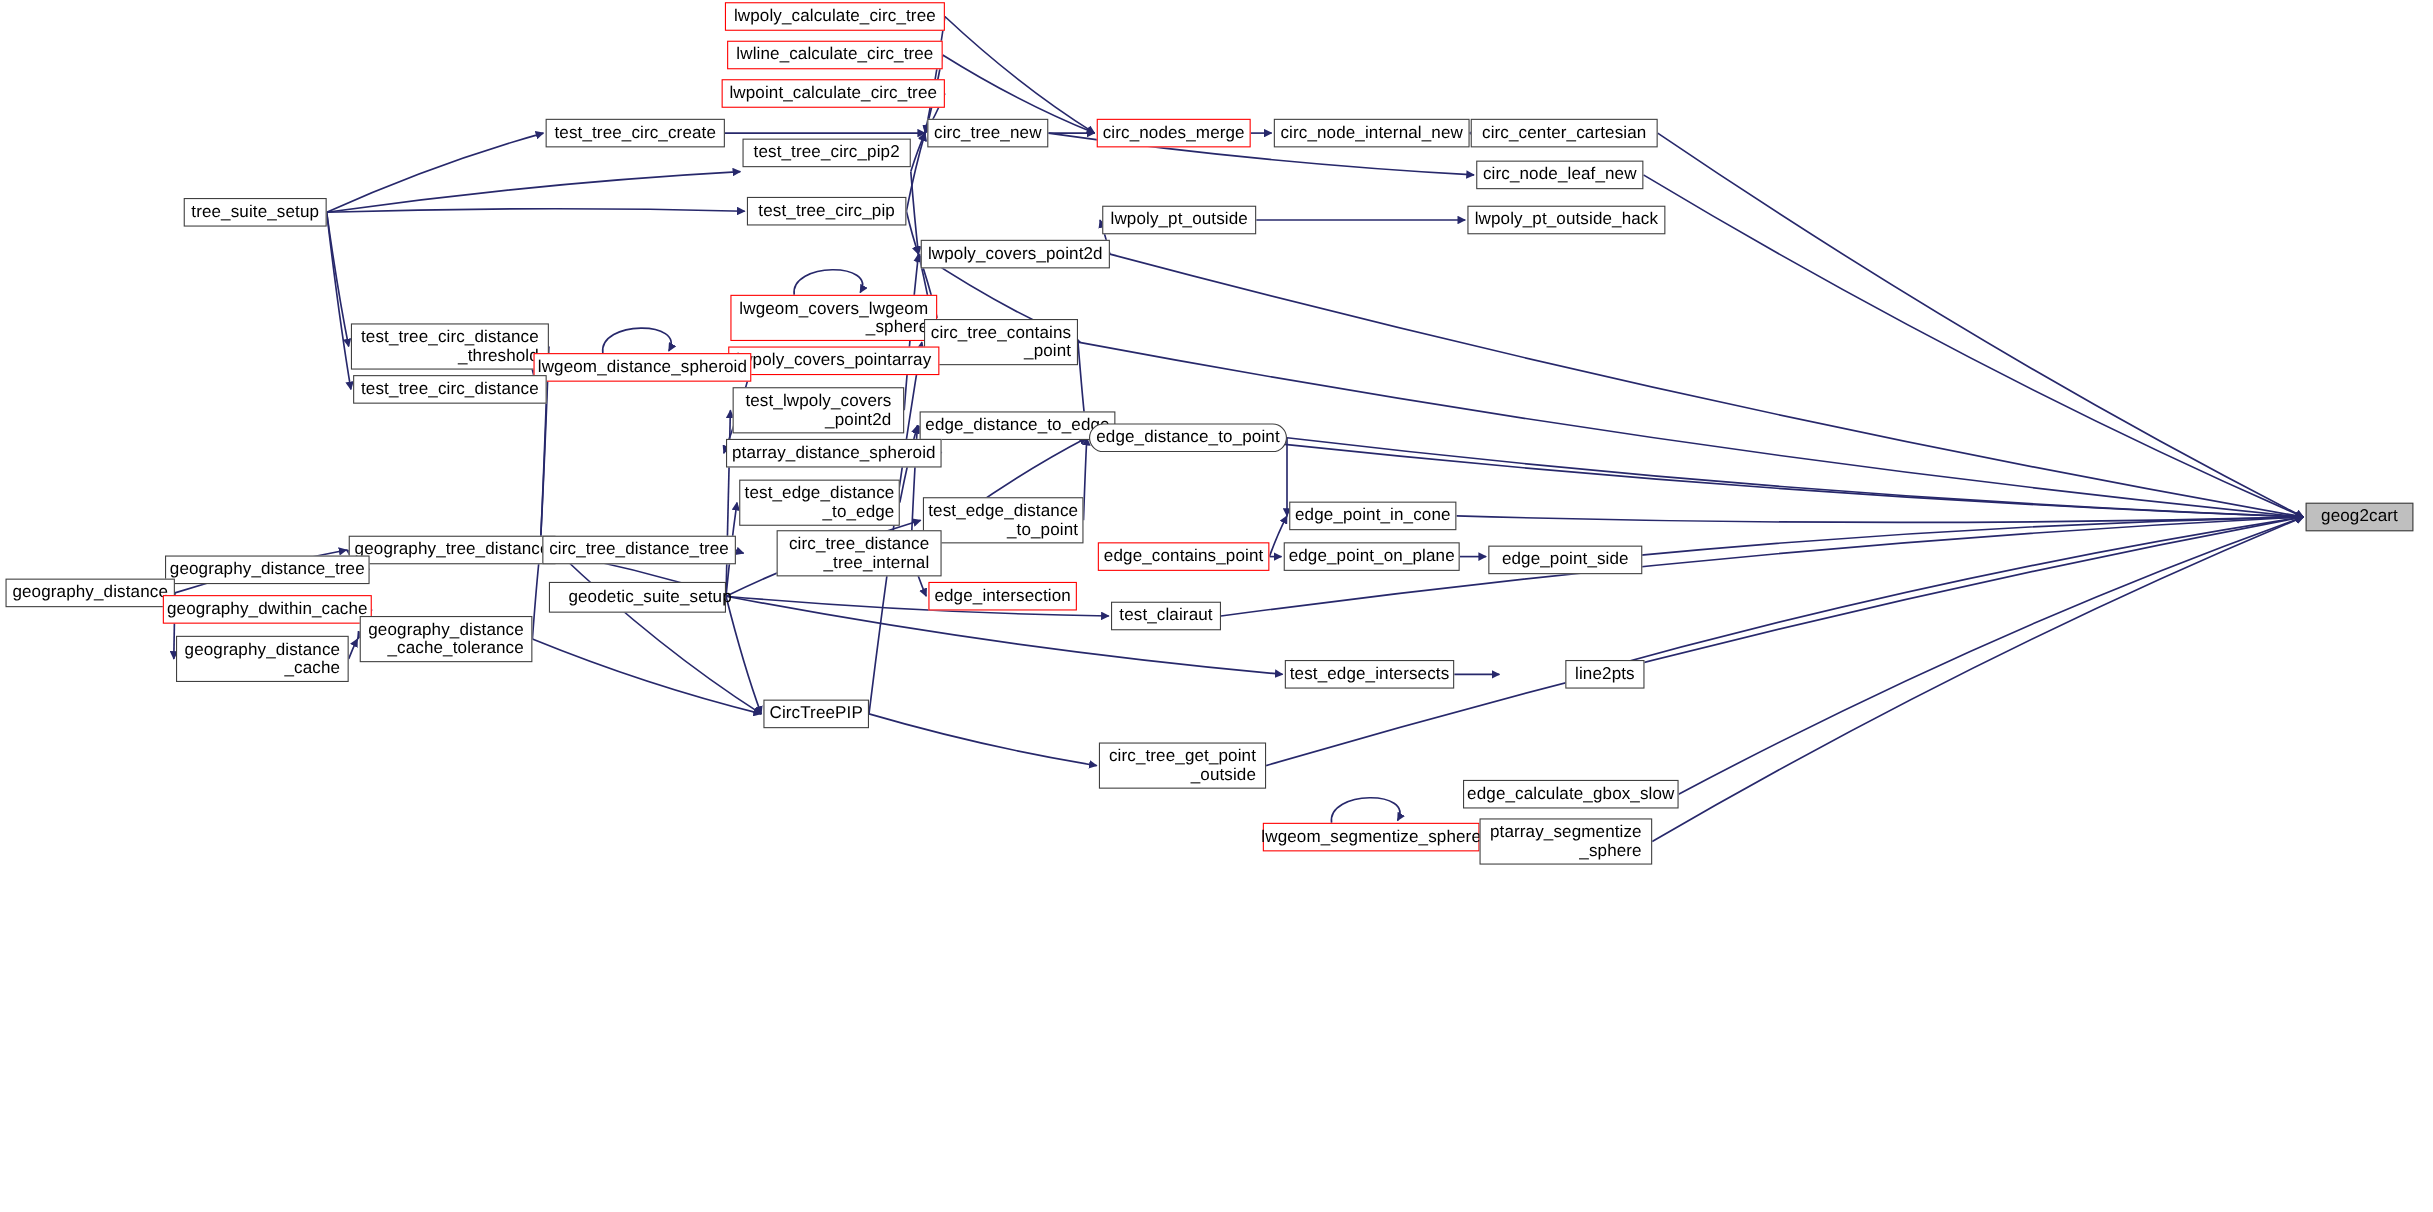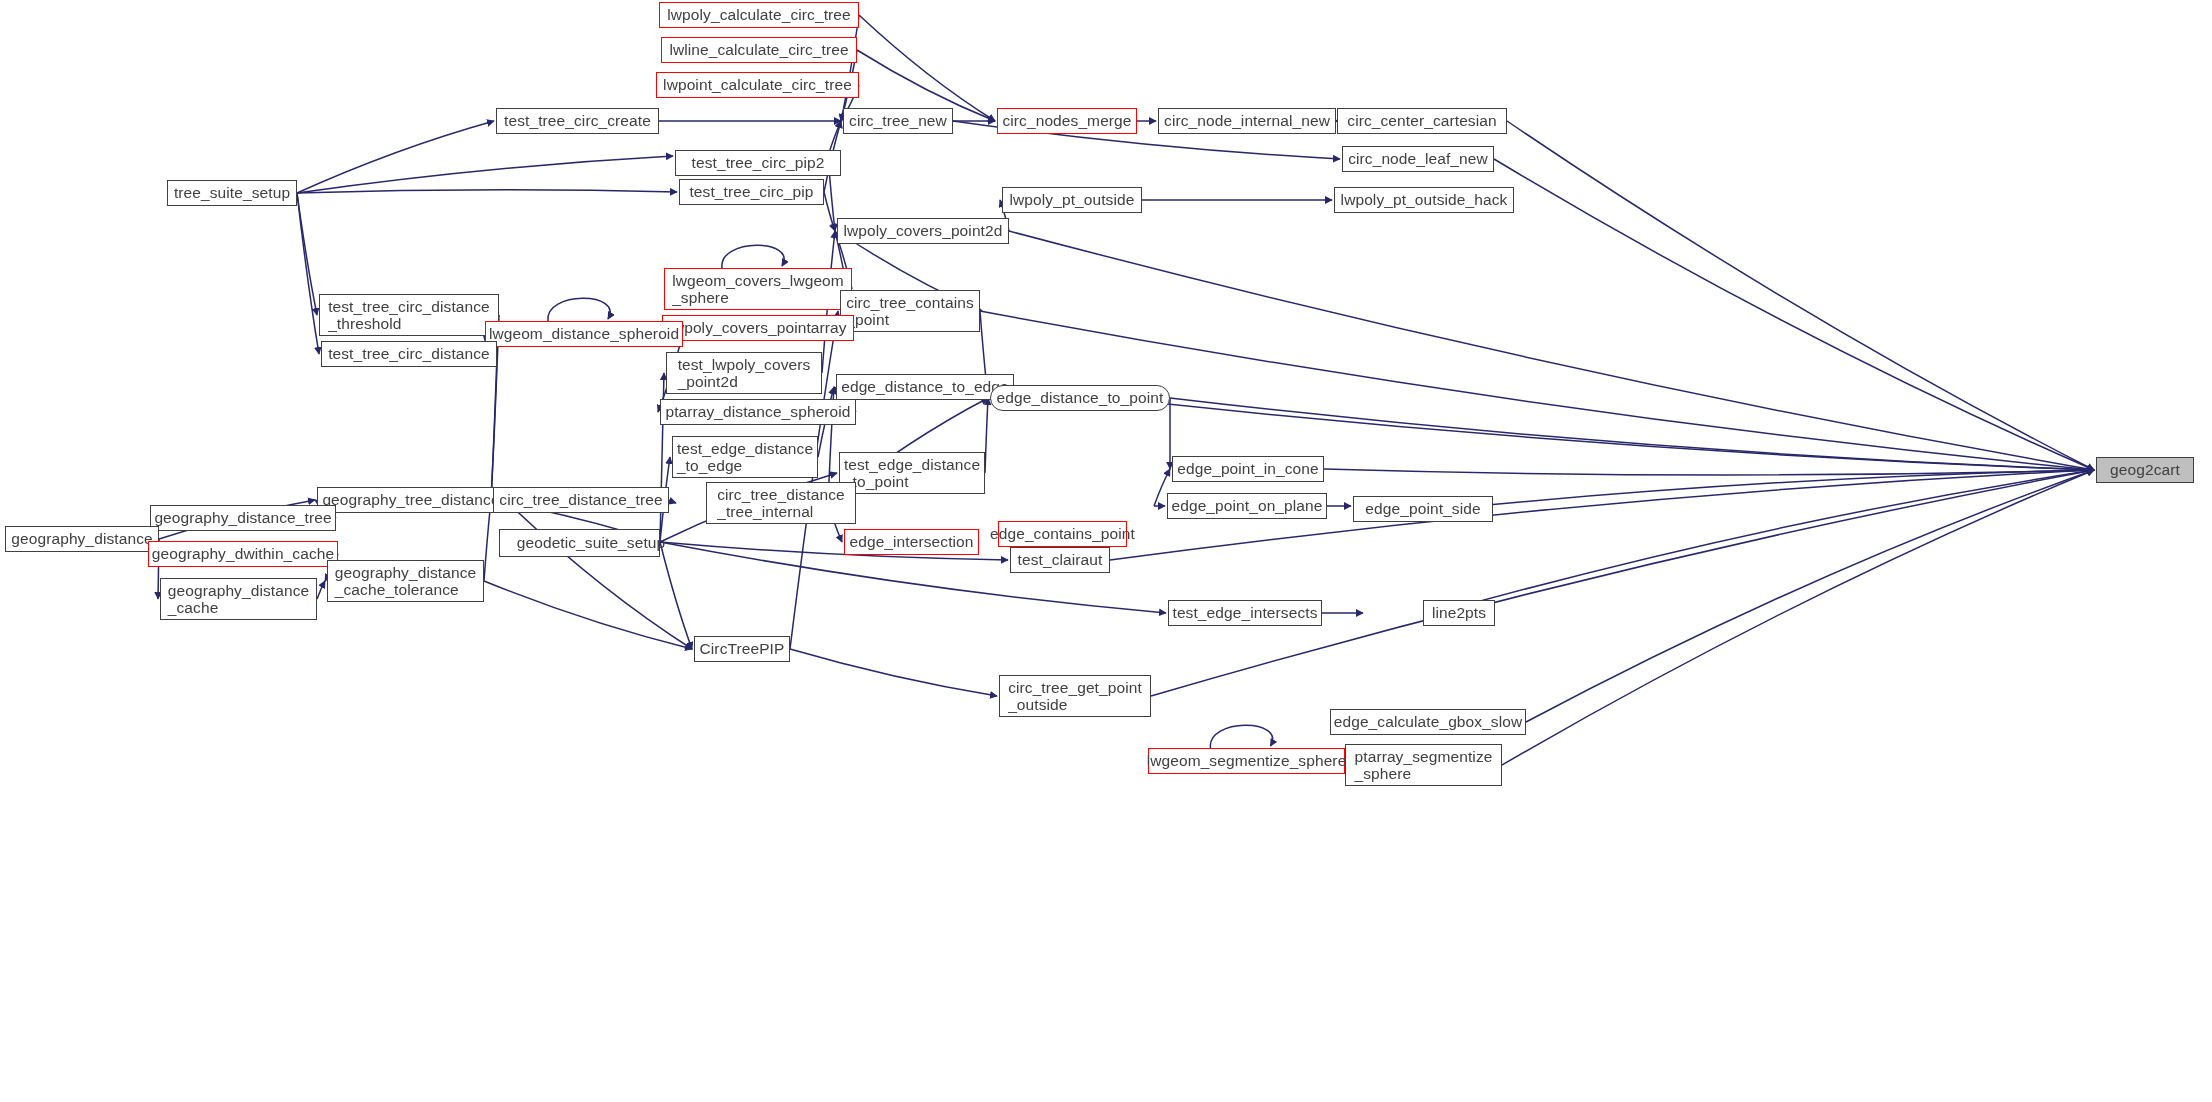--- a/index.html
+++ b/index.html
@@ -22,24 +22,24 @@
     width: 2212px;
     height: 1102px;
     pointer-events: none;
   }
   .node {
     position: absolute;
     box-sizing: border-box;
     display: flex;
     align-items: center;
     justify-content: center;
-    text-align: left;
+    text-align: right;
     background: #ffffff;
     border: 1px solid #404040;
-    color: #404040;
+    color: #000000;
     font-size: 15.5px;
     line-height: 1.12;
     letter-spacing: 0.1px;
     white-space: pre-line;
     padding: 0 5px;
     cursor: pointer;
   }
   .node.red {
     border: 1px solid #ff0000;
   }
@@ -140,21 +140,21 @@
     </svg>
   <div id="nodes">
       <div class="node red" style="left: 659px; top: 2px; width: 200px; height: 26px;">lwpoly_calculate_circ_tree</div>
       <div class="node red" style="left: 661px; top: 37px; width: 196px; height: 26px;">lwline_calculate_circ_tree</div>
       <div class="node red" style="left: 656px; top: 72px; width: 203px; height: 26px;">lwpoint_calculate_circ_tree</div>
       <div class="node" style="left: 496px; top: 108px; width: 163px; height: 26px;">test_tree_circ_create</div>
       <div class="node" style="left: 843px; top: 108px; width: 110px; height: 26px;">circ_tree_new</div>
       <div class="node red" style="left: 997px; top: 108px; width: 140px; height: 26px;">circ_nodes_merge</div>
       <div class="node" style="left: 1158px; top: 108px; width: 178px; height: 26px;">circ_node_internal_new</div>
       <div class="node" style="left: 1337px; top: 108px; width: 170px; height: 26px;">circ_center_cartesian</div>
-      <div class="node" style="left: 675px; top: 150px; width: 166px; height: 26px;">test_tree_circ_pip2</div>
+      <div class="node" style="left: 675px; top: 126px; width: 153px; height: 26px;">test_tree_circ_pip2</div>
       <div class="node" style="left: 1342px; top: 146px; width: 152px; height: 26px;">circ_node_leaf_new</div>
       <div class="node" style="left: 167px; top: 180px; width: 130px; height: 26px;">tree_suite_setup</div>
       <div class="node" style="left: 679px; top: 179px; width: 145px; height: 26px;">test_tree_circ_pip</div>
       <div class="node" style="left: 1002px; top: 187px; width: 140px; height: 26px;">lwpoly_pt_outside</div>
       <div class="node" style="left: 1334px; top: 187px; width: 180px; height: 26px;">lwpoly_pt_outside_hack</div>
       <div class="node" style="left: 837px; top: 218px; width: 172px; height: 26px;">lwpoly_covers_point2d</div>
       <div class="node red" style="left: 664px; top: 268px; width: 188px; height: 42px;">lwgeom_covers_lwgeom
 _sphere</div>
       <div class="node" style="left: 840px; top: 290px; width: 140px; height: 42px;">circ_tree_contains
 _point</div>
@@ -171,21 +171,21 @@
       <div class="node" style="left: 672px; top: 436px; width: 146px; height: 42px;">test_edge_distance
 _to_edge</div>
       <div class="node" style="left: 839px; top: 452px; width: 146px; height: 42px;">test_edge_distance
 _to_point</div>
       <div class="node" style="left: 1172px; top: 456px; width: 152px; height: 26px;">edge_point_in_cone</div>
       <div class="node highlight" style="left: 2096px; top: 457px; width: 98px; height: 26px;">geog2cart</div>
       <div class="node" style="left: 317px; top: 487px; width: 188px; height: 26px;">geography_tree_distance</div>
       <div class="node" style="left: 493px; top: 487px; width: 176px; height: 26px;">circ_tree_distance_tree</div>
       <div class="node" style="left: 678px; top: 482px; width: 150px; height: 42px; margin-left: 28px;">circ_tree_distance
 _tree_internal</div>
-      <div class="node red" style="left: 998px; top: 493px; width: 129px; height: 26px; margin-top: 28px;">edge_contains_point</div>
+      <div class="node red" style="left: 998px; top: 493px; width: 156px; height: 26px;">edge_contains_point</div>
       <div class="node" style="left: 1167px; top: 493px; width: 160px; height: 26px;">edge_point_on_plane</div>
       <div class="node" style="left: 1353px; top: 496px; width: 140px; height: 26px;">edge_point_side</div>
       <div class="node" style="left: 150px; top: 505px; width: 186px; height: 26px;">geography_distance_tree</div>
       <div class="node" style="left: 499px; top: 529px; width: 161px; height: 28px; padding-left: 28px;">geodetic_suite_setup</div>
       <div class="node red" style="left: 844px; top: 529px; width: 135px; height: 26px;">edge_intersection</div>
       <div class="node" style="left: 5px; top: 526px; width: 154px; height: 26px;">geography_distance</div>
       <div class="node" style="left: 1010px; top: 547px; width: 100px; height: 26px;">test_clairaut</div>
       <div class="node red" style="left: 148px; top: 541px; width: 190px; height: 26px;">geography_dwithin_cache</div>
       <div class="node" style="left: 327px; top: 560px; width: 157px; height: 42px;">geography_distance
 _cache_tolerance</div>

